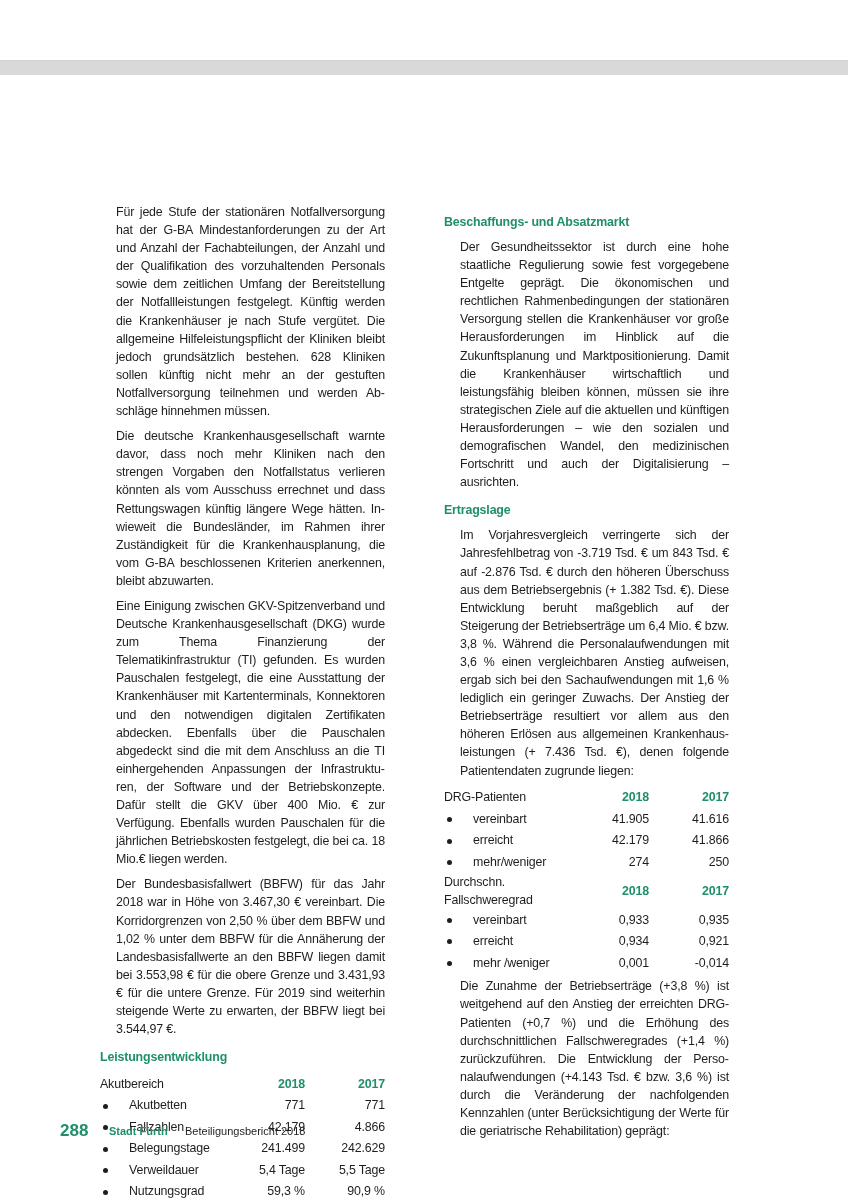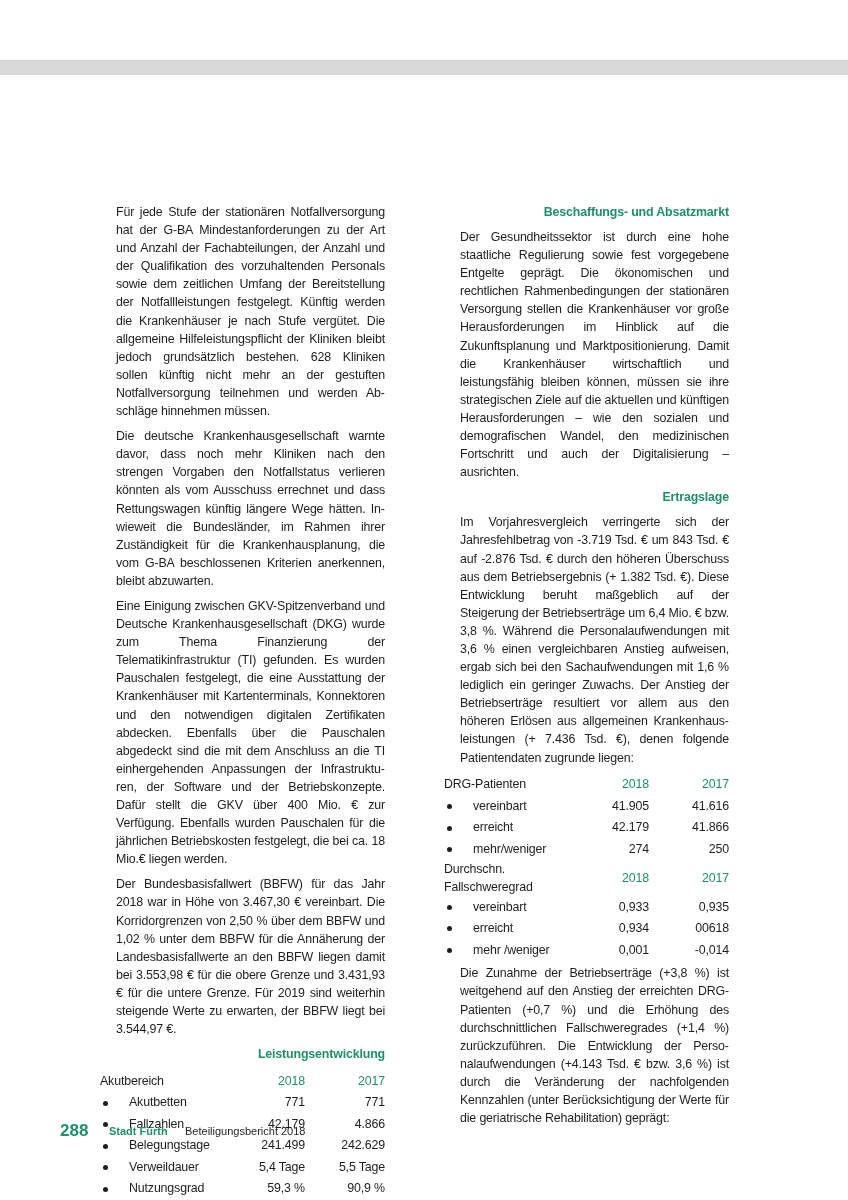--- a/index.html
+++ b/index.html
@@ -5,29 +5,29 @@
   html, body { margin:0; padding:0; }
   body {
     width:848px; height:1200px; background:#ffffff; position:relative; overflow:hidden;
     font-family:"Liberation Sans", sans-serif; color:#1e1e1e;
   }
   .topband { position:absolute; left:0; top:60px; width:848px; height:14px; background:#d9d9d9; border-top:1px solid #d2d2d2; }
   .col { position:absolute; top:203px; width:285px; font-size:12.4px; line-height:18.1px; letter-spacing:-0.15px; }
   .col.left { left:100px; }
   .col.right { left:444px; top:203px; }
   p.para { margin:0 0 7px 16px; text-align:justify; hyphens:manual; }
-  h3.sect { margin:0 0 7px 0; font-size:12.4px; font-weight:bold; color:#1f8f69; line-height:18px;text-align:right; }
+  h3.sect { margin:10px 0 7px 0; font-size:12.4px; font-weight:bold; color:#1f8f69; line-height:18px; }
   table.kt { border-collapse:collapse; width:285px; margin:0 0 2px 0; font-size:12.4px; }
   table.kt td { padding:0; height:21.5px; vertical-align:middle; }
   td.lbl { width:155px; }
   td.bul { width:26px; padding-left:3px !important; }
   td.name { }
   td.v18 { width:52px; text-align:right; }
   td.v17 { width:80px; text-align:right; }
-  tr.hdr td.v18, tr.hdr td.v17 { color:#1f8f69; font-weight:normal; }
+  tr.hdr td.v18, tr.hdr td.v17 { color:#1f8f69; font-weight:bold; }
   .dot { display:inline-block; width:5px; height:5px; border-radius:50%; background:#1e1e1e; vertical-align:middle; }
   .footer { position:absolute; left:60px; top:1121px; font-size:11px; }
   .pagenum { position:absolute; left:0; top:0; font-size:17px; font-weight:bold; color:#1f8f69; }
   .brand { position:absolute; left:49px; top:4px; font-weight:bold; color:#1f8f69; white-space:nowrap; }
   .rep { position:absolute; left:113px; top:4px; color:#1e1e1e; white-space:nowrap;padding-left:12px; }
 </style>
 </head>
 <body>
 
 <div class="topband"></div>
@@ -134,21 +134,21 @@
     <tr>
       <td class="bul"><span class="dot"></span></td>
       <td class="name">vereinbart</td>
       <td class="v18">0,933</td>
       <td class="v17">0,935</td>
     </tr>
     <tr>
       <td class="bul"><span class="dot"></span></td>
       <td class="name">erreicht</td>
       <td class="v18">0,934</td>
-      <td class="v17">00618</td>
+      <td class="v17">0,921</td>
     </tr>
     <tr>
       <td class="bul"><span class="dot"></span></td>
       <td class="name">mehr /weniger</td>
       <td class="v18">0,001</td>
       <td class="v17">-0,014</td>
     </tr>
   </tbody>
     </table>
 

